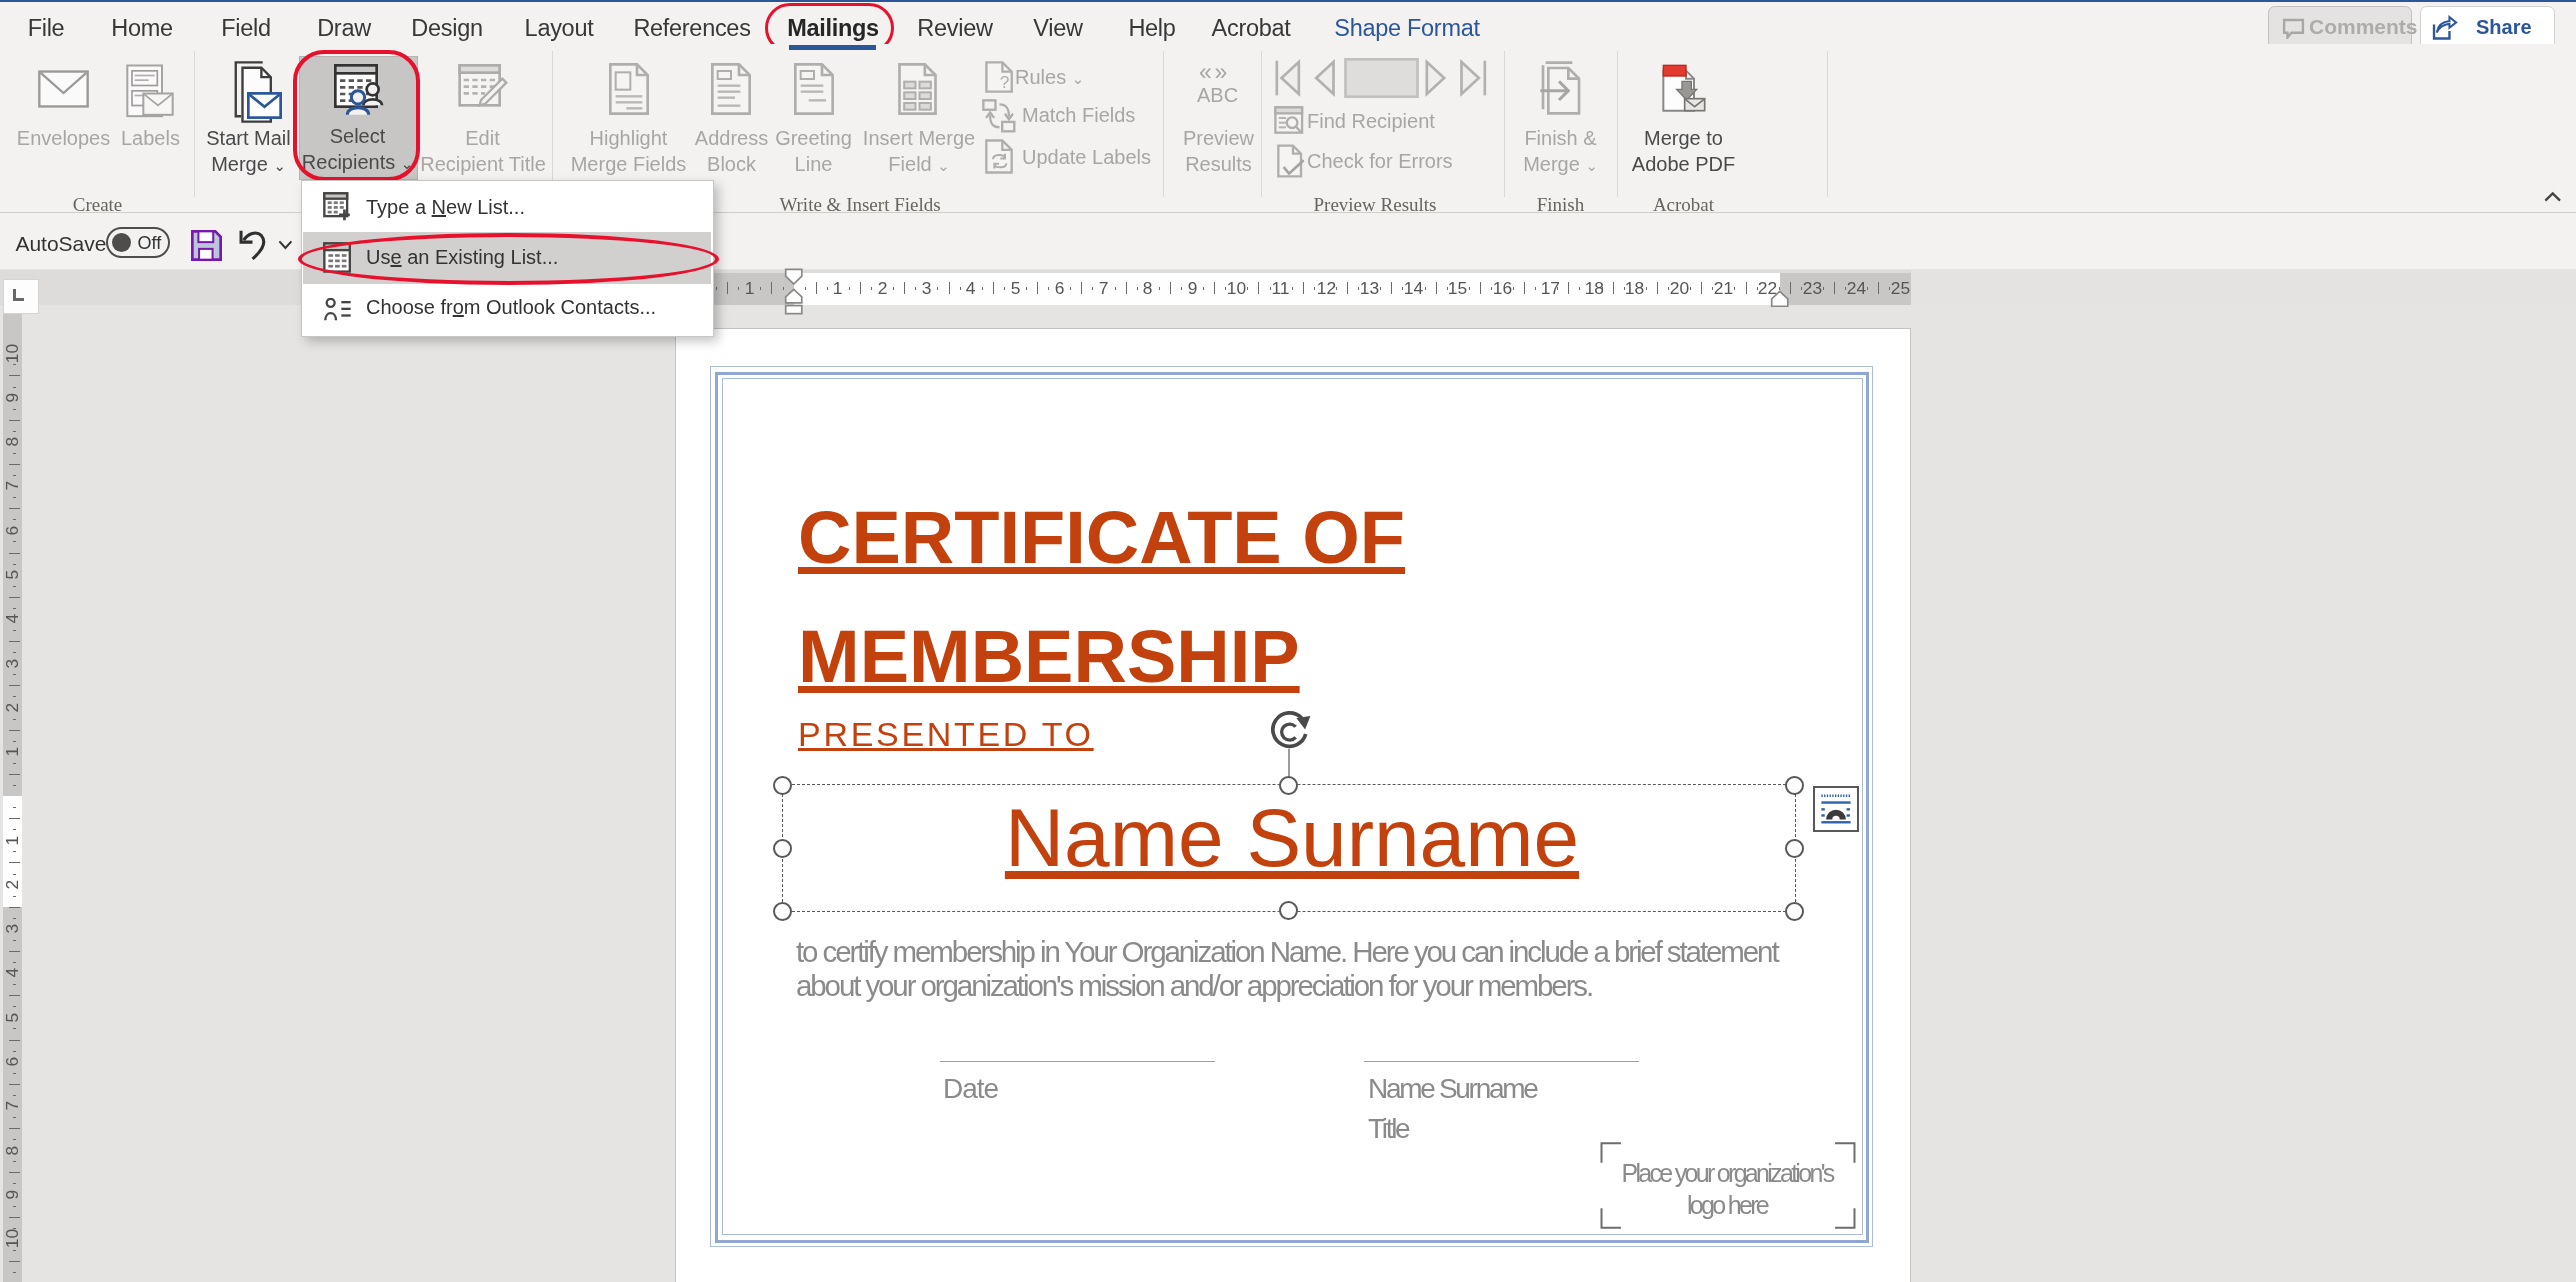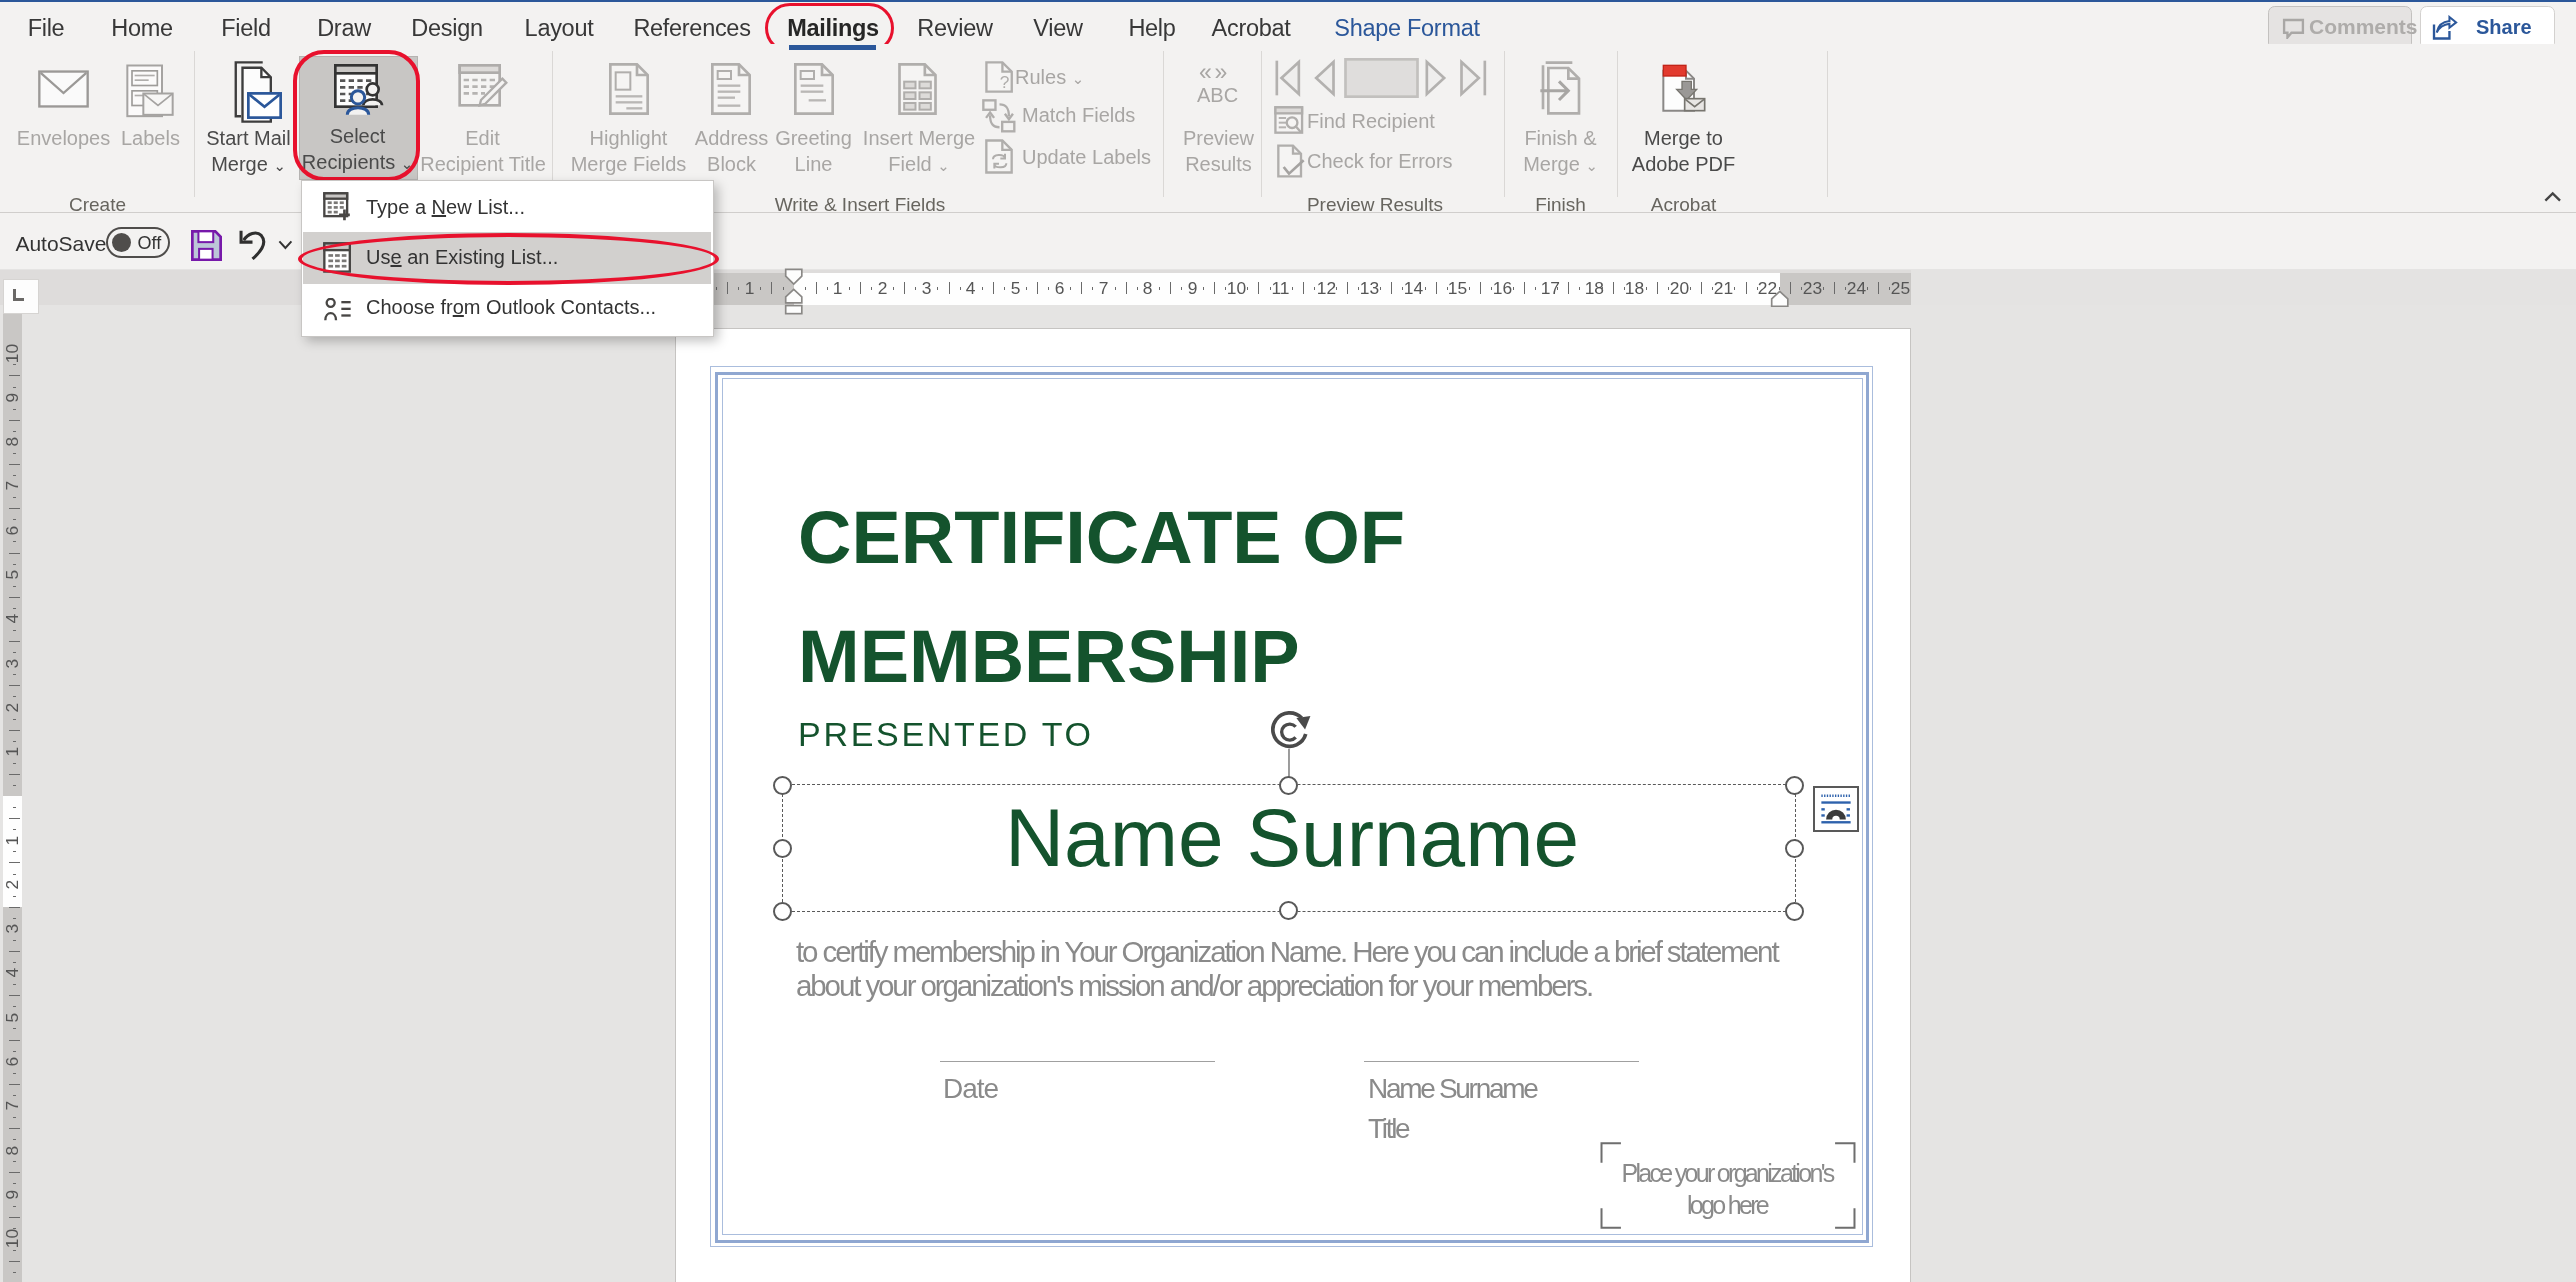--- a/index.html
+++ b/index.html
@@ -3,32 +3,32 @@
 <meta charset="utf-8">
 <style>
 html,body{margin:0;padding:0;}
 body{width:2576px;height:1283px;overflow:hidden;font-family:"Liberation Sans",sans-serif;background:#e5e4e3;position:relative;}
 .abs{position:absolute;}
 #topline{left:0;top:0;width:2576px;height:2px;background:#2b579a;}
 #menubar{left:0;top:2px;width:2576px;height:42px;background:#f3f2f1;}
 .tab{position:absolute;top:12.7px;font-size:23.5px;letter-spacing:-0.3px;color:#383838;white-space:nowrap;transform:translateX(-50%);text-align:right;}
 #ribbon{left:0;top:44px;width:2576px;height:168px;background:#f3f2f1;border-bottom:1.3px solid #d0cecc;}
 .vsep{position:absolute;width:1.3px;background:#dad8d6;top:6.7px;height:146px;}
-.glabel{position:absolute;top:150px;font-size:19px;color:#67655f;text-align:center;white-space:nowrap;}
+.glabel{position:absolute;top:150px;font-size:19px;color:#67655f;text-align:center;white-space:nowrap;font-family:Liberation Serif, serif;}
 .btxt{position:absolute;font-size:20px;color:#4a4a4a;text-align:center;white-space:nowrap;}
 .dis{color:#a8a6a4;}
 .icon{position:absolute;}
 #qbar{left:0;top:213px;width:2576px;height:56px;background:#f3f2f1;}
 #rulerrow{left:0;top:270px;width:2576px;height:36px;background:#dedcdb;}
 #docarea{left:0;top:305px;width:2576px;height:977px;background:#e5e4e3;}
 #vruler{position:absolute;left:3.4px;top:305px;width:19px;height:977px;background:#c9c7c5;}
 #page{position:absolute;left:675px;top:328px;width:1236px;height:955px;background:#fff;border-left:0.7px solid #c6c4c2;border-right:0.7px solid #c6c4c2;border-top:0.7px solid #c6c4c2;box-sizing:border-box;}
 .rnum{position:absolute;font-size:17.4px;color:#555;}
 .rtick{position:absolute;background:#6a6a6a;}
-.cert{color:#14532d;}
+.cert{color:#c2410c;text-decoration:underline;}
 svg{display:block;}
 .oval{position:absolute;border:4px solid #e8112d;border-radius:50%;}
 </style>
 </head>
 <body>
 <div class="abs" id="topline"></div>
 <div class="abs" id="menubar">
 <div class="tab" style="left:46px">File</div>
 <div class="tab" style="left:142px">Home</div>
 <div class="tab" style="left:246px">Field</div>

